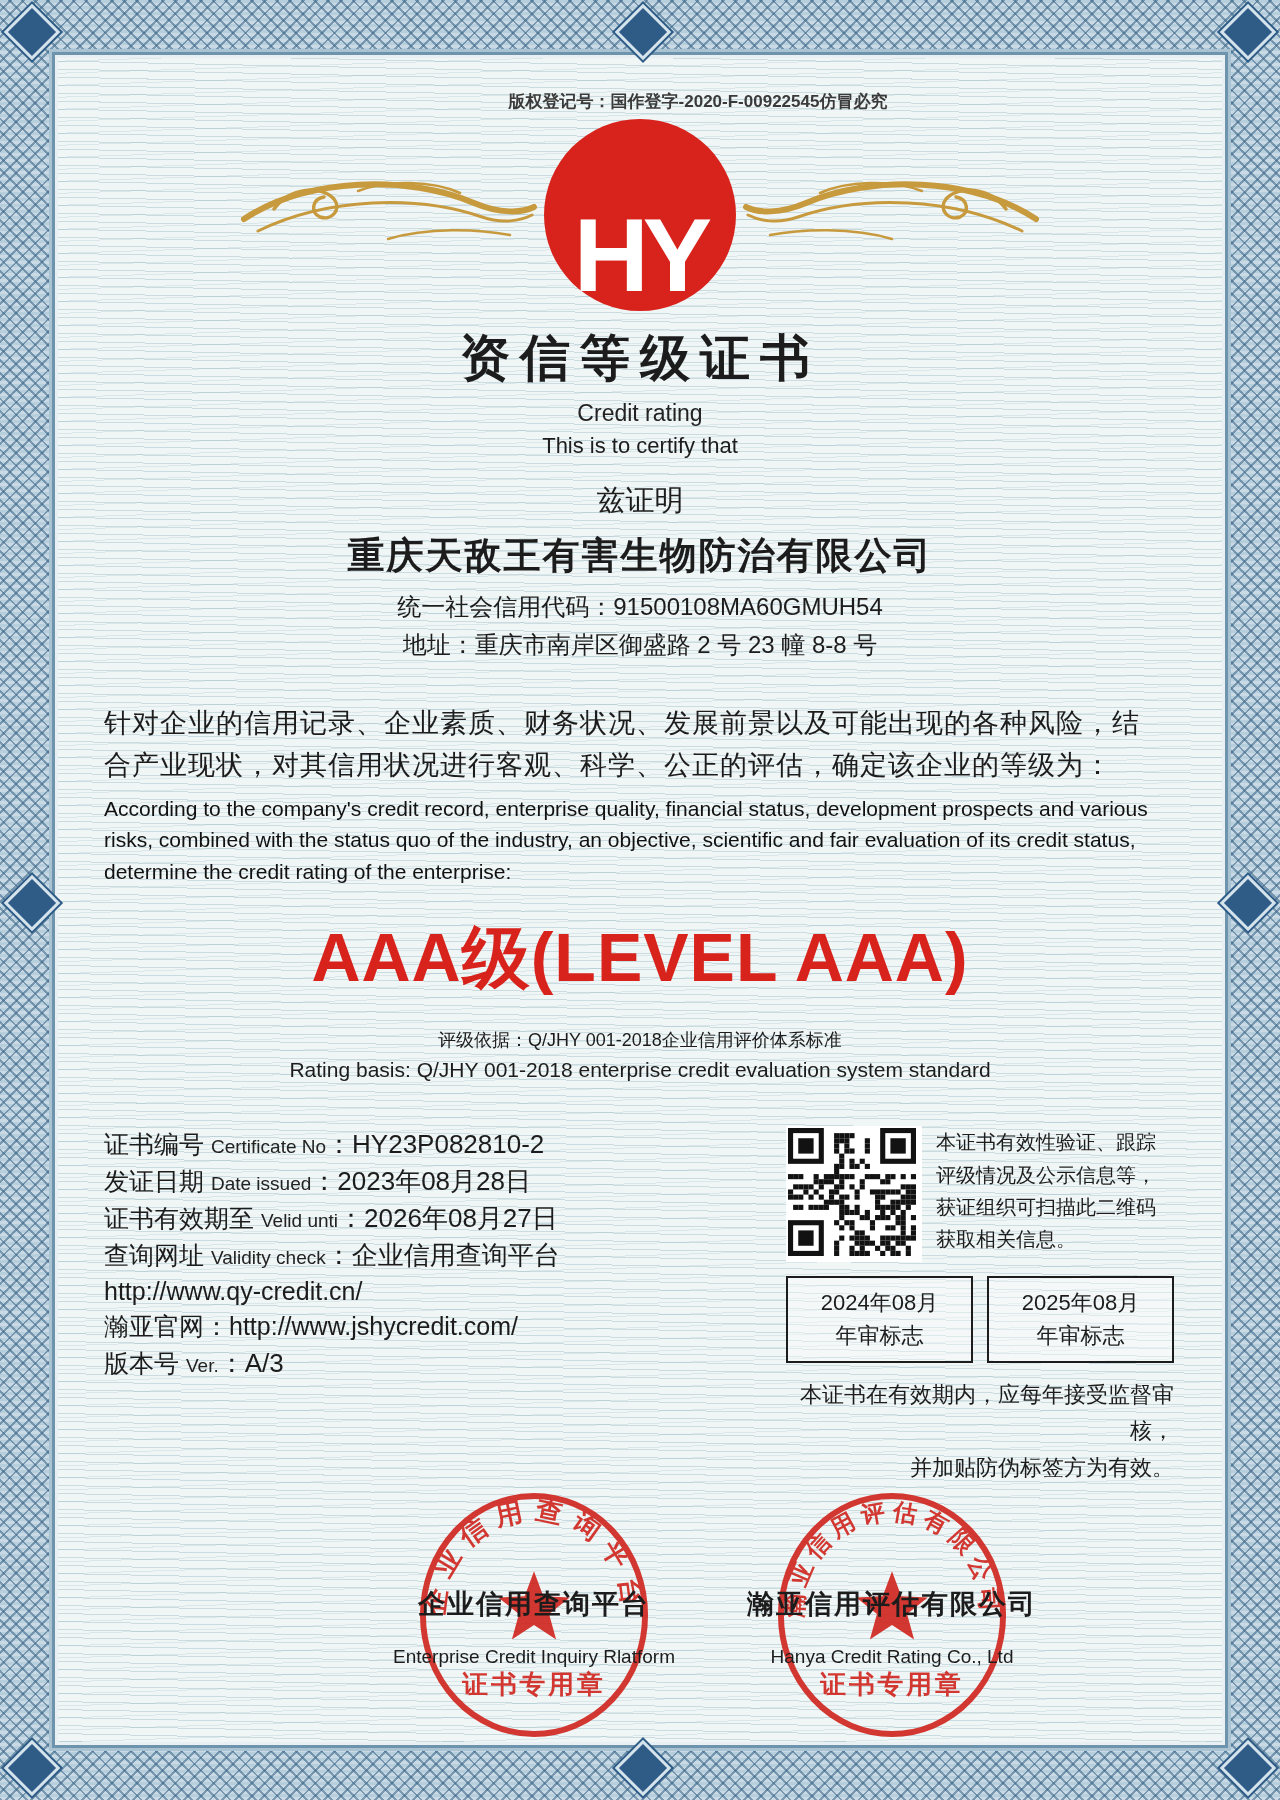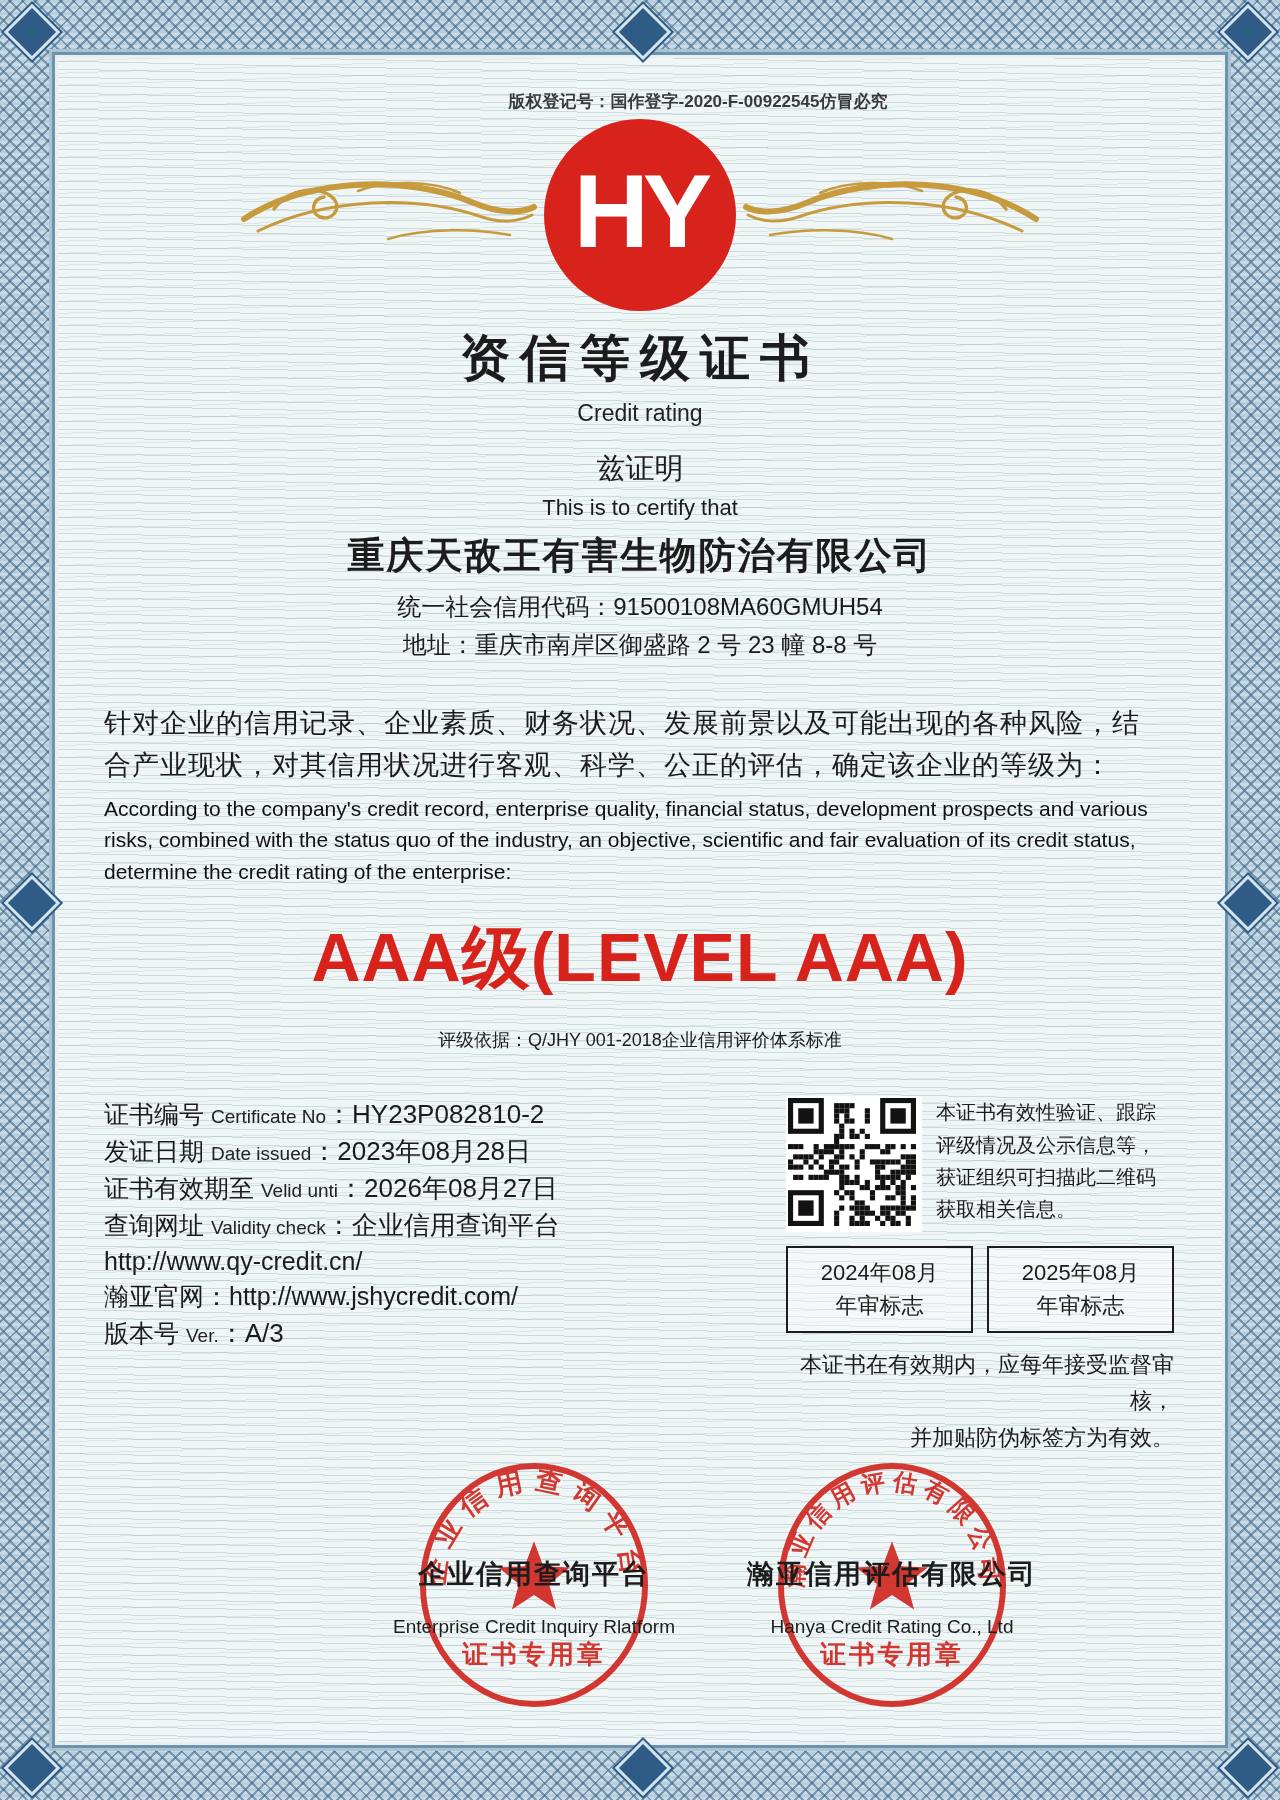--- a/index.html
+++ b/index.html
@@ -32,21 +32,21 @@
     box-shadow:0 0 0 3px #e9f0f4, 0 0 0 6px #6e93ad, 0 0 0 9px #a9c3d3;
     overflow:hidden;color:#1c1c1c;
   }
   .center{text-align:center;}
   .copyright{margin-top:32px;font-size:17px;font-weight:bold;color:#3a3a3a;transform:translateX(58px);}
   
   .logo-row{display:flex;align-items:center;justify-content:center;margin-top:6px;}
   .flourish{width:300px;height:92px;flex:0 0 auto;}
   .logo-circle{
     width:192px;height:192px;border-radius:50%;background:#d8231c;
-    display:flex;align-items:center;justify-content:center;flex:0 0 auto;margin:0 6px;
+    display:flex;align-items:flex-end;justify-content:center;flex:0 0 auto;margin:0 6px;
   }
   .logo-circle span{color:#ffffff;font-size:104px;font-weight:800;letter-spacing:-6px;line-height:1;transform:translateY(-4px);}
   .title-zh{font-size:50px;font-weight:bold;letter-spacing:10px;margin-top:14px;}
   .title-en{font-size:23px;margin-top:8px;color:#222;}
   .certify-zh{font-size:29px;margin-top:22px;}
   .certify-en{font-size:22px;margin-top:6px;}
   .company{font-size:37px;font-weight:800;margin-top:10px;letter-spacing:2px;}
   .code-line{font-size:24px;margin-top:10px;}
   .addr-line{font-size:24px;margin-top:6px;}
   
@@ -118,33 +118,34 @@
           <path d="M20,62 C90,28 180,26 244,48 C264,55 282,52 294,46" stroke-width="3"></path>
           <path d="M36,40 C52,18 84,16 96,30 C104,40 94,52 82,48 C72,44 74,30 86,28" stroke-width="3.5"></path>
           <path d="M120,22 C150,10 196,12 222,24" stroke-width="2.5"></path>
           <path d="M150,70 C190,58 240,60 272,66" stroke-width="2.5"></path>
         </g>
       </svg>
     </div>
 
     <div class="center title-zh">资信等级证书</div>
     <div class="center title-en">Credit rating</div>
+    <div class="center certify-en">This is to certify that</div>
     <div class="center certify-zh">兹证明</div>
-    <div class="center certify-en">This is to certify that</div>
     <div class="center company">重庆天敌王有害生物防治有限公司</div>
     <div class="center code-line">统一社会信用代码：91500108MA60GMUH54</div>
     <div class="center addr-line">地址：重庆市南岸区御盛路 2 号 23 幢 8-8 号</div>
 
     <div class="intro">
       <div class="intro-zh">针对企业的信用记录、企业素质、财务状况、发展前景以及可能出现的各种风险，结合产业现状，对其信用状况进行客观、科学、公正的评估，确定该企业的等级为：</div>
       <div class="intro-en">According to the company's credit record, enterprise quality, financial status, development prospects and various risks, combined with the status quo of the industry, an objective, scientific and fair evaluation of its credit status, determine the credit rating of the enterprise:</div>
     </div>
 
     <div class="center rating">AAA级(LEVEL AAA)</div>
     <div class="center basis-zh">评级依据：Q/JHY 001-2018企业信用评价体系标准</div>
+    <div class="center basis-en">Rating basis: Q/JHY 001-2018 enterprise credit evaluation system standard</div>
 
     <div class="mid">
       <div class="details">
         <div class="d-row">
           <span>证书编号</span>
           <span class="d-en">Certificate No</span><span class="d-val">：HY23P082810-2</span>
         </div>
         <div class="d-row">
           <span>发证日期</span>
           <span class="d-en">Date issued</span><span class="d-val">：2023年08月28日</span>

